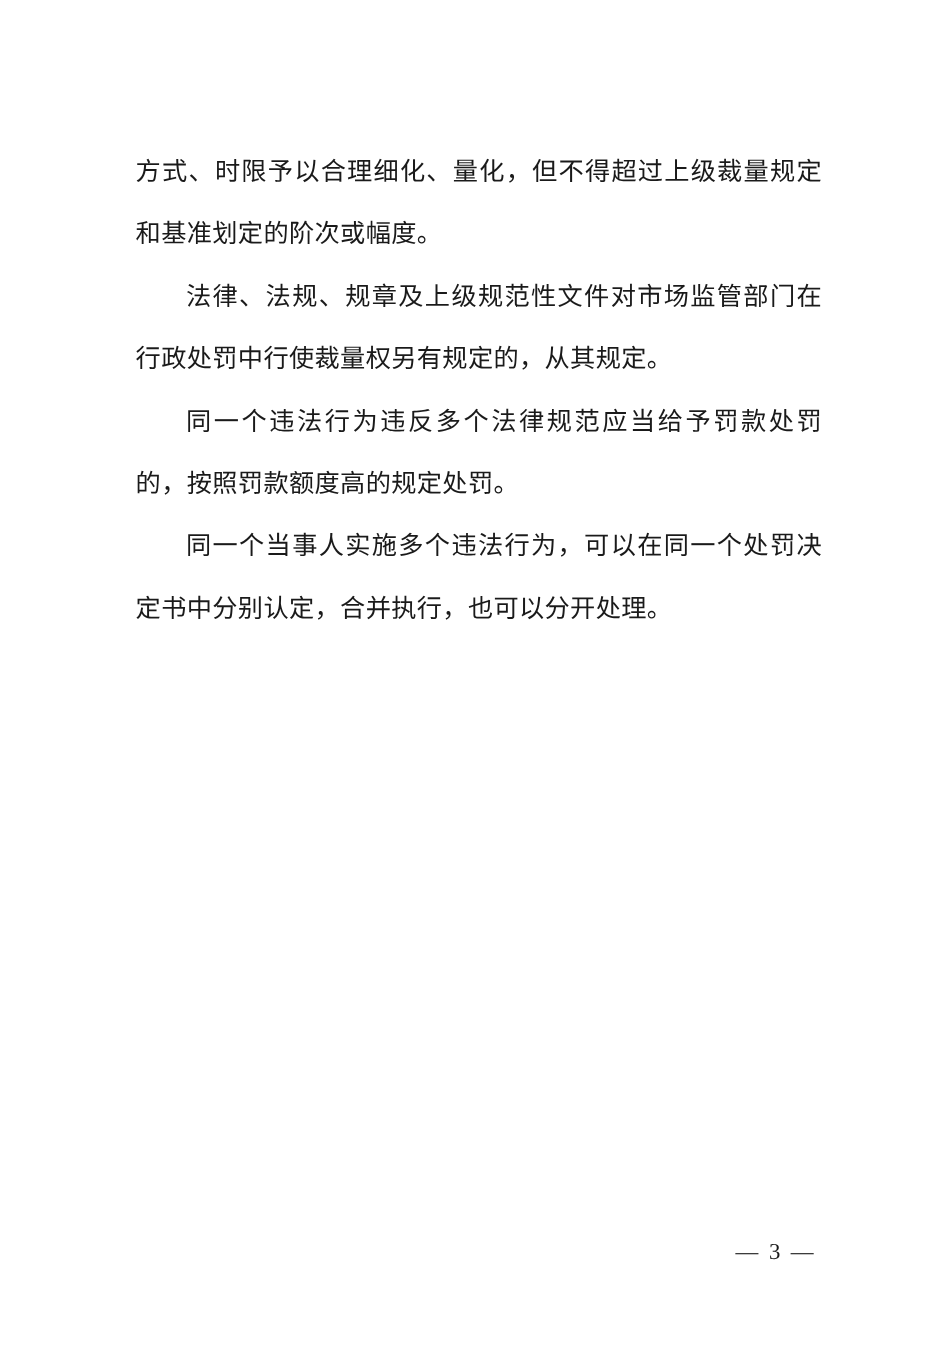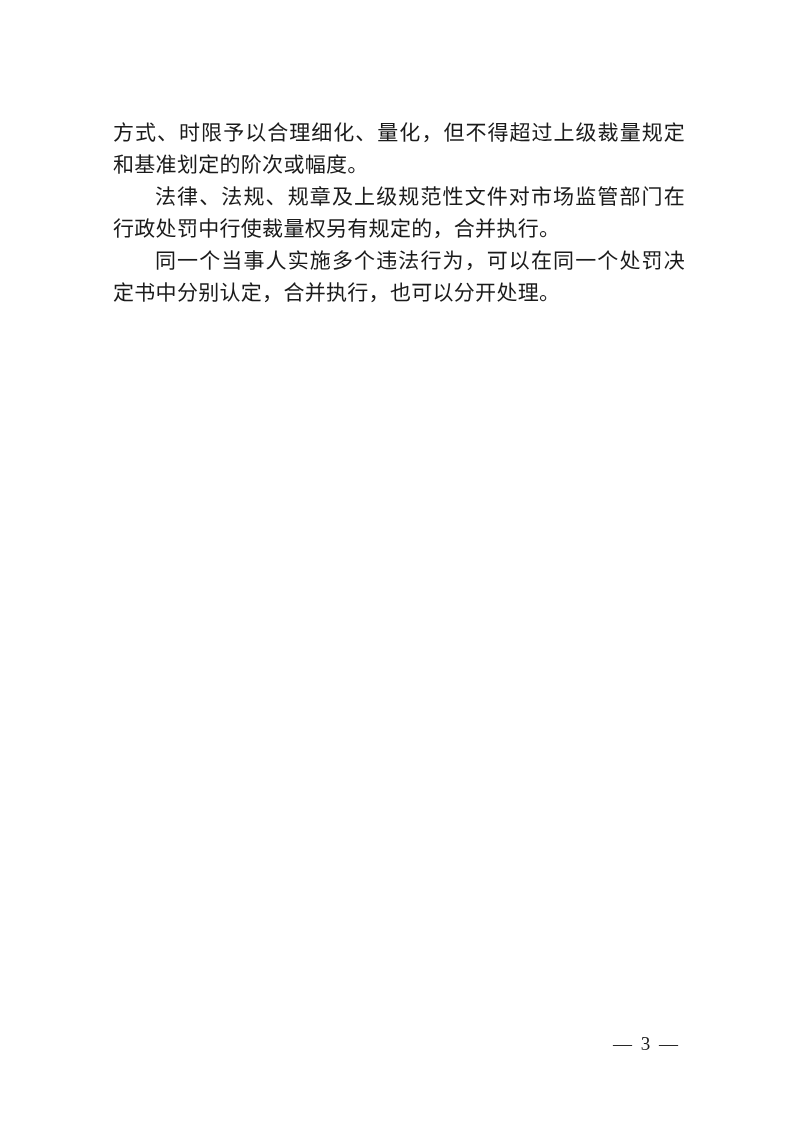--- a/index.html
+++ b/index.html
@@ -19,21 +19,21 @@
   }
   .content {
     position: absolute;
     left: 113px;
     top: 117px;
     width: 572px;
   }
   .para {
     margin: 0;
     font-size: 21px;
-    line-height: 32px;
+    line-height: 52px;
     text-align: justify;
     text-justify: inter-ideograph;
     letter-spacing: 0.3px;
     word-break: break-all;
   }
   .indent {
     text-indent: 2em;
   }
   .article-label {
     font-weight: 700;
@@ -57,27 +57,30 @@
 
 <div class="page">
 
   <main class="content">
 
     <p class="para">
       <span>方式、时限予以合理细化、量化，但不得超过上级裁量规定和基准划定的阶次或幅度。</span>
     </p>
 
     <p class="para indent">
-      <span>法律、法规、规章及上级规范性文件对市场监管部门在行政处罚中行使裁量权另有规定的，合并执行。</span>
+      <span>法律、法规、规章及上级规范性文件对市场监管部门在行政处罚中行使裁量权另有规定的，从其规定。</span>
     </p>
 
 
 
 
 
+    <p class="para indent">
+      <span>同一个违法行为违反多个法律规范应当给予罚款处罚的，按照罚款额度高的规定处罚。</span>
+    </p>
 
     <p class="para indent">
       <span>同一个当事人实施多个违法行为，可以在同一个处罚决定书中分别认定，合并执行，也可以分开处理。</span>
     </p>
 
   </main>
 
   <div class="footer">— 3 —</div>
 
 </div>

